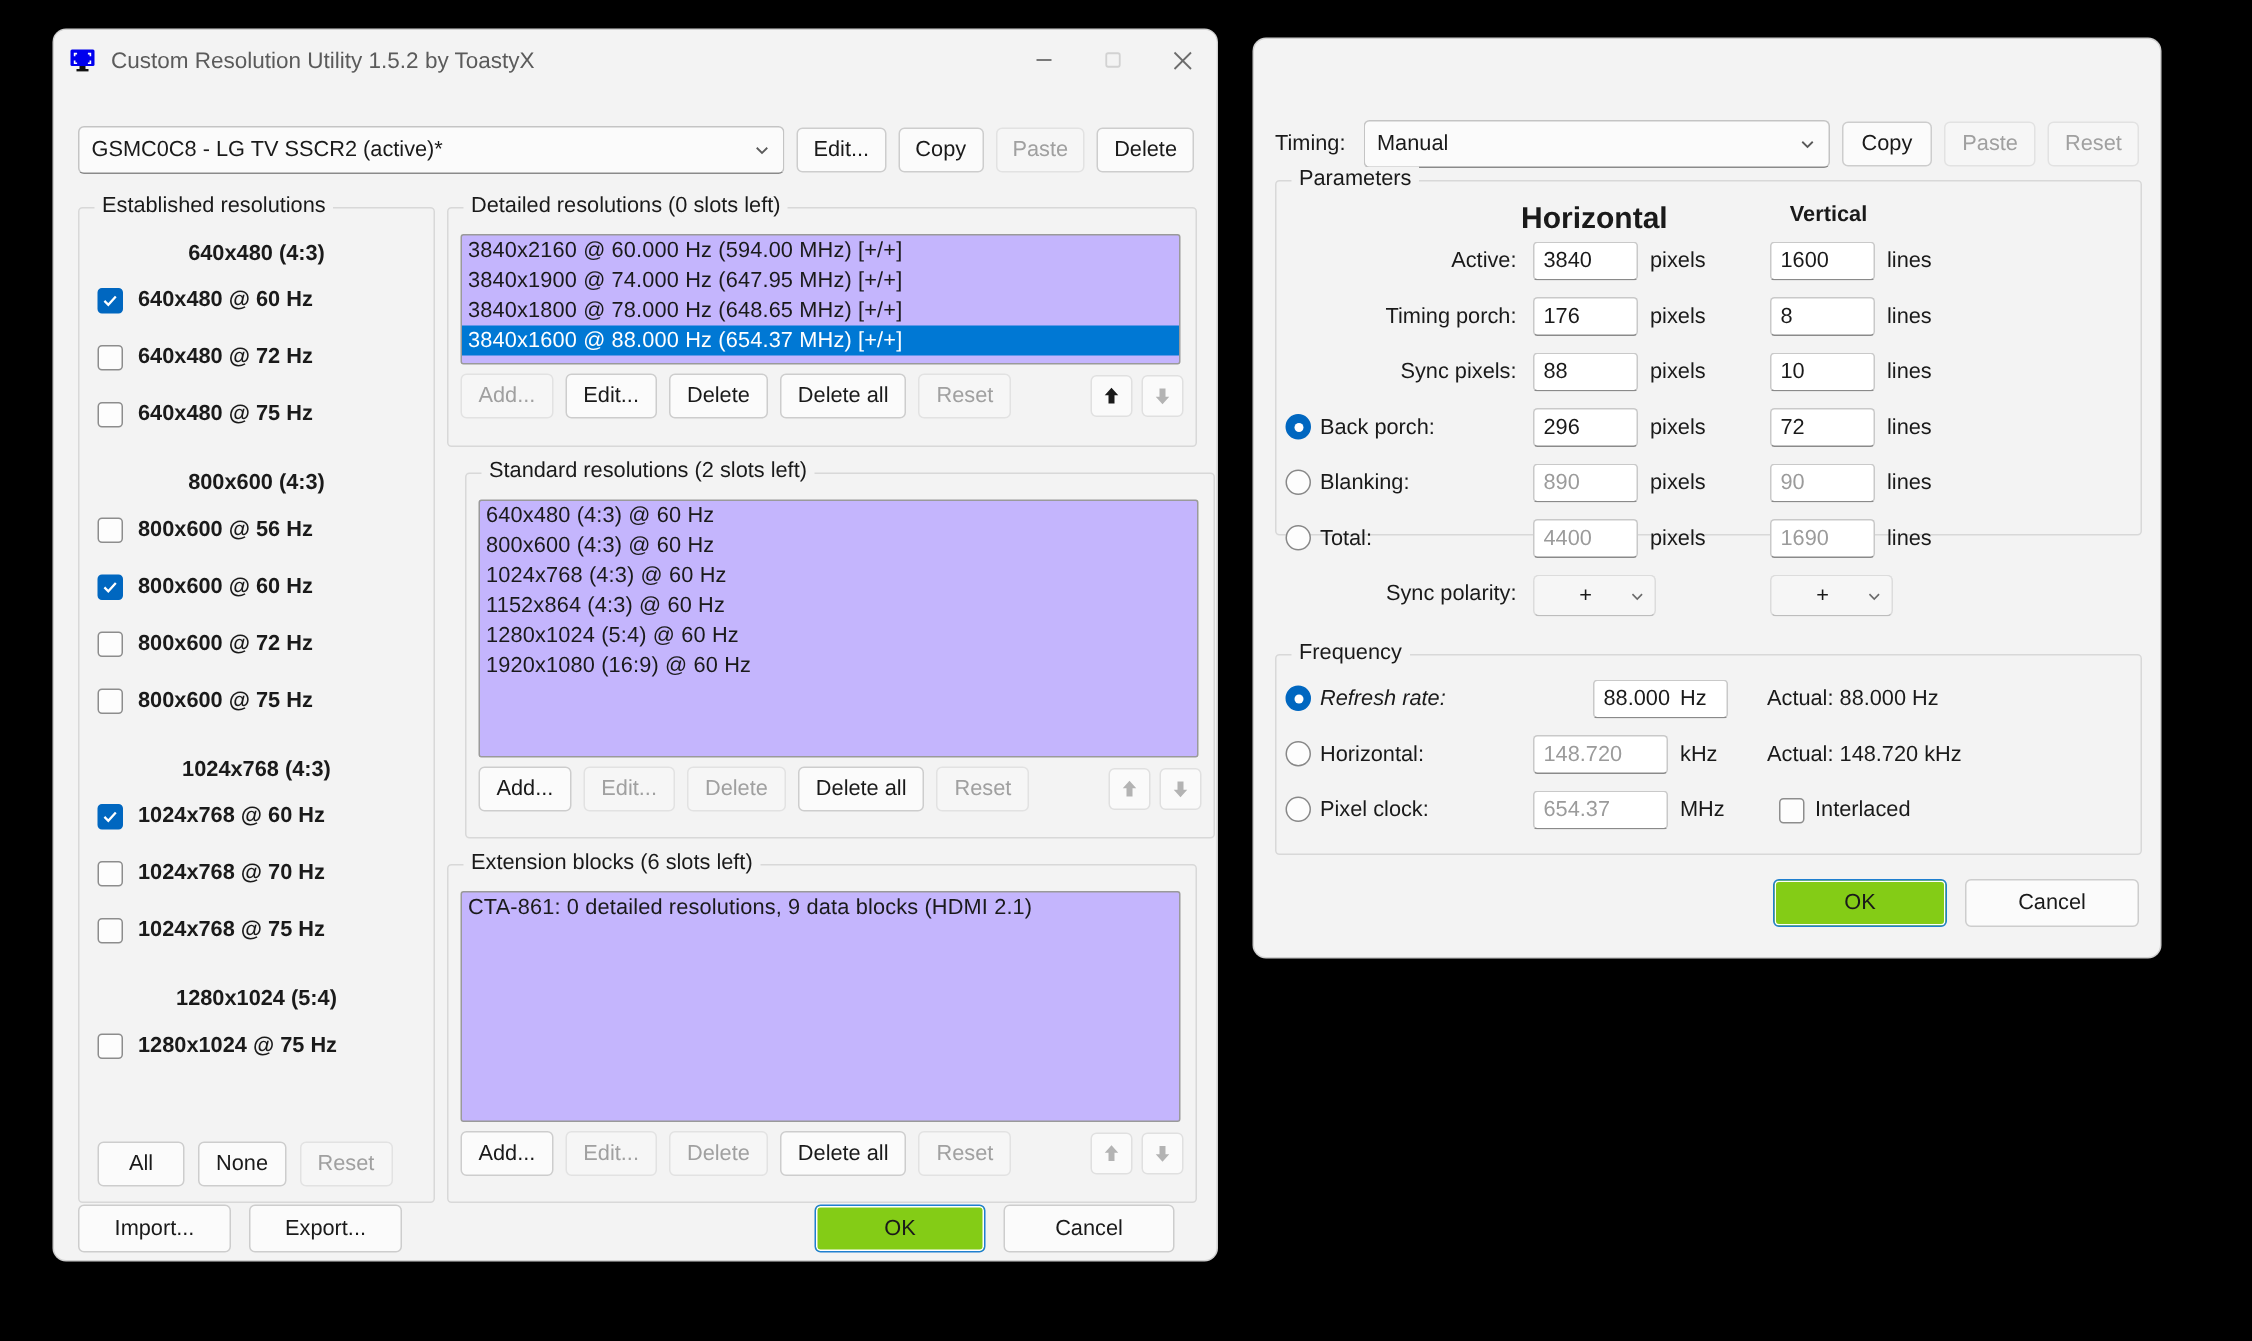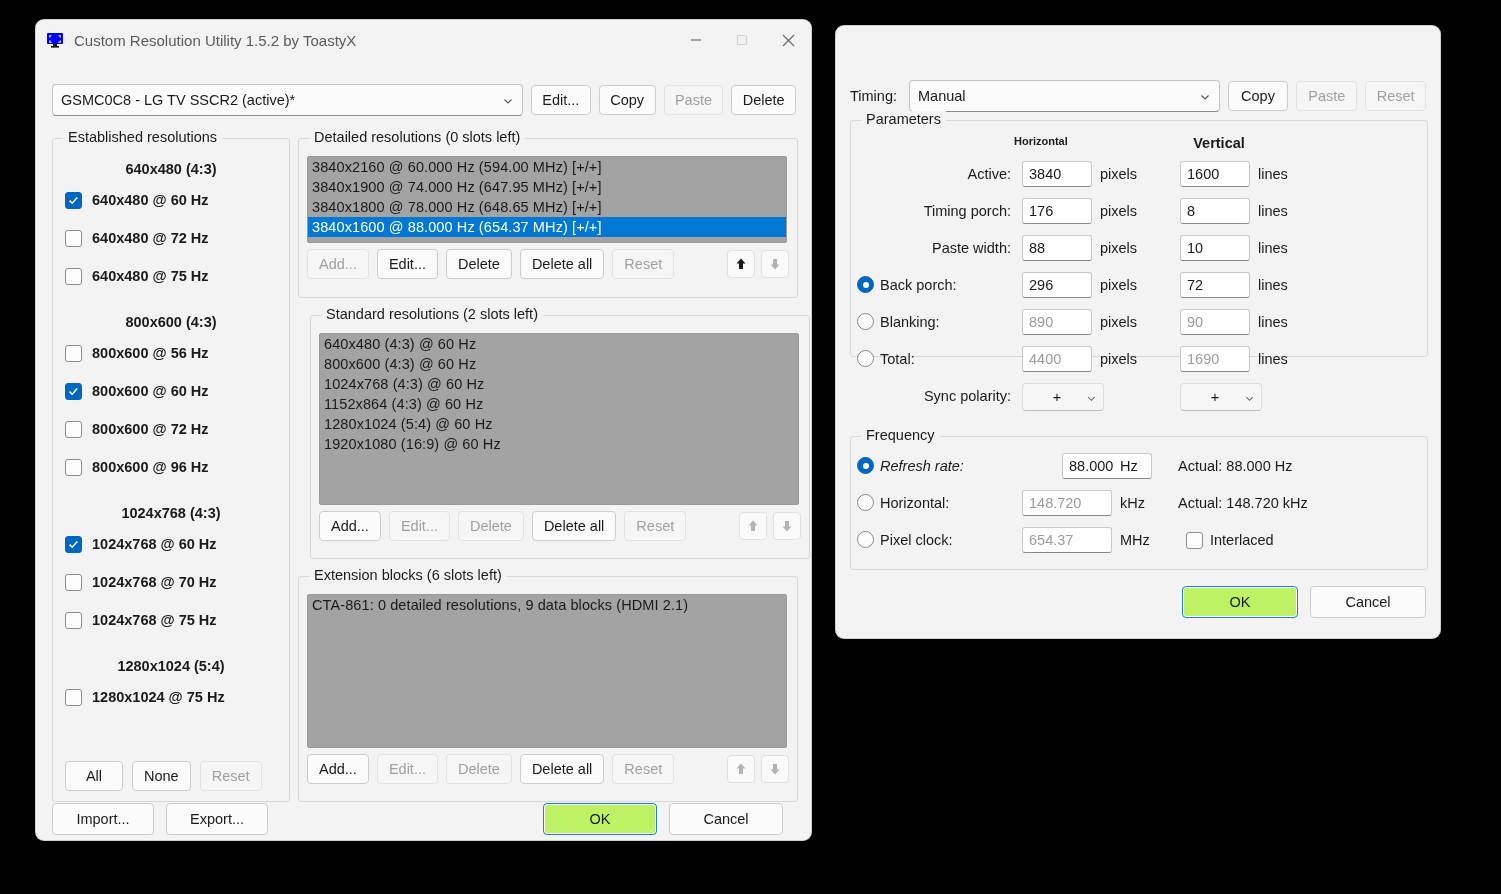--- a/index.html
+++ b/index.html
@@ -21,28 +21,28 @@
   .win-btn svg{display:block;}
   
   .combo{height:30px;border:1px solid #c4c4c4;border-bottom:1px solid #8a8a8a;border-radius:4px;
          background:#fbfbfb;display:flex;align-items:center;padding:0 8px;font-size:14.5px;color:#1a1a1a;}
   .combo .cvalue{flex:1;white-space:nowrap;overflow:hidden;}
   .chev{width:12px;height:12px;flex:0 0 auto;}
   .btn{height:30px;min-width:56px;padding:0 11px;border:1px solid #cdcdcd;border-radius:4px;
        background:#fbfbfb;font-family:inherit;font-size:14.5px;color:#1a1a1a;
        display:inline-flex;align-items:center;justify-content:center;box-sizing:border-box;white-space:nowrap;}
   .btn.disabled{color:#a0a0a0;background:#f6f6f6;border-color:#e2e2e2;}
-  .btn.default{border:1px solid #1f7fd0;box-shadow:inset 0 0 0 1px #ffffff;background:#bef264;}
+  .btn.default{border:1px solid #1f7fd0;box-shadow:inset 0 0 0 1px #ffffff;background:#84cc16;}
   .arrbtn{width:28px;height:28px;padding:0;min-width:0;border:1px solid #e0e0e0;background:#fafafa;border-radius:4px;
           display:inline-flex;align-items:center;justify-content:center;box-sizing:border-box;}
   
   .group{position:absolute;border:1px solid #d8d8d8;border-radius:3px;}
   .group>.glegend{position:absolute;top:-10px;left:10px;background:#f3f3f3;padding:0 5px;
                   font-size:14.5px;color:#1a1a1a;white-space:nowrap;}
-  .listbox{background:#a3a3a3;border:1px solid #9a9a9a;border-radius:2px;overflow:hidden;}
+  .listbox{background:#c4b5fd;border:1px solid #9a9a9a;border-radius:2px;overflow:hidden;}
   .listrow{height:20px;line-height:20px;padding:0 4px;font-size:14.5px;white-space:nowrap;
            font-family:"Liberation Sans",sans-serif;}
   .listrow.sel{background:#0078d4;color:#fff;}
   .mono-ish{letter-spacing:0.1px;}
   
   .cbrow{display:flex;align-items:center;height:24px;font-weight:bold;}
   .cb{width:17px;height:17px;border:1px solid #8d8d8d;border-radius:3px;background:#fdfdfd;
       box-sizing:border-box;flex:0 0 auto;display:flex;align-items:center;justify-content:center;}
   .cb.on{background:#0067c0;border-color:#0067c0;}
   .cb.on svg{display:block;}
@@ -154,21 +154,21 @@
               </svg>
             </span>
           <span class="cblabel">800x600 @ 60 Hz</span>
         </div>
         <div class="cbrow" style="margin-bottom:14px;">
           <span class="cb"></span>
           <span class="cblabel">800x600 @ 72 Hz</span>
         </div>
         <div class="cbrow">
           <span class="cb"></span>
-          <span class="cblabel">800x600 @ 96 Hz</span>
+          <span class="cblabel">800x600 @ 75 Hz</span>
         </div>
       </div>
 
       <div class="grouphdr" style="margin-top:26px;">1024x768 (4:3)</div>
       <div style="margin-top:11px;">
         <div class="cbrow" style="margin-bottom:14px;">
           <span class="cb on">
               <svg width="11" height="11" viewBox="0 0 11 11">
                 <polyline points="1.6,5.6 4.2,8.2 9.2,2.6" fill="none" stroke="#fff" stroke-width="1.5"></polyline>
               </svg>
@@ -314,21 +314,21 @@
     </div>
     <button class="btn" style="width:62px;">Copy</button>
     <button class="btn disabled" style="width:62px;">Paste</button>
     <button class="btn disabled" style="width:62px;">Reset</button>
   </div>
 
   <div class="group" style="left:14px;top:94px;width:576px;height:235px;">
     <span class="glegend">Parameters</span>
 
     <div style="position:absolute;left:0;top:14px;width:100%;height:20px;">
-      <div style="position:absolute;left:163px;width:84px;font-weight:bold;font-size:11px;">Horizontal</div>
+      <div style="position:absolute;left:163px;width:84px;text-align:center;font-weight:bold;font-size:20px;">Horizontal</div>
       <div style="position:absolute;left:328px;width:80px;text-align:center;font-weight:bold;font-size:14.5px;">Vertical</div>
     </div>
 
     <div style="position:absolute;left:0;top:40px;width:100%;height:26px;">
       <div class="lbl rowlabel" style="position:absolute;left:10px;width:150px;line-height:26px;">Active:</div>
       <div class="tf" style="position:absolute;left:171px;width:70px;">
           <span>3840</span>
         </div>
       <div class="unit" style="position:absolute;left:249px;line-height:26px;">pixels</div>
       <div class="tf" style="position:absolute;left:329px;width:70px;">
@@ -343,21 +343,21 @@
           <span>176</span>
         </div>
       <div class="unit" style="position:absolute;left:249px;line-height:26px;">pixels</div>
       <div class="tf" style="position:absolute;left:329px;width:70px;">
           <span>8</span>
         </div>
       <div class="unit" style="position:absolute;left:407px;line-height:26px;">lines</div>
     </div>
 
     <div style="position:absolute;left:0;top:114px;width:100%;height:26px;">
-      <div class="lbl rowlabel" style="position:absolute;left:10px;width:150px;line-height:26px;">Paste width:</div>
+      <div class="lbl rowlabel" style="position:absolute;left:10px;width:150px;line-height:26px;">Sync pixels:</div>
       <div class="tf" style="position:absolute;left:171px;width:70px;">
           <span>88</span>
         </div>
       <div class="unit" style="position:absolute;left:249px;line-height:26px;">pixels</div>
       <div class="tf" style="position:absolute;left:329px;width:70px;">
           <span>10</span>
         </div>
       <div class="unit" style="position:absolute;left:407px;line-height:26px;">lines</div>
     </div>
 

